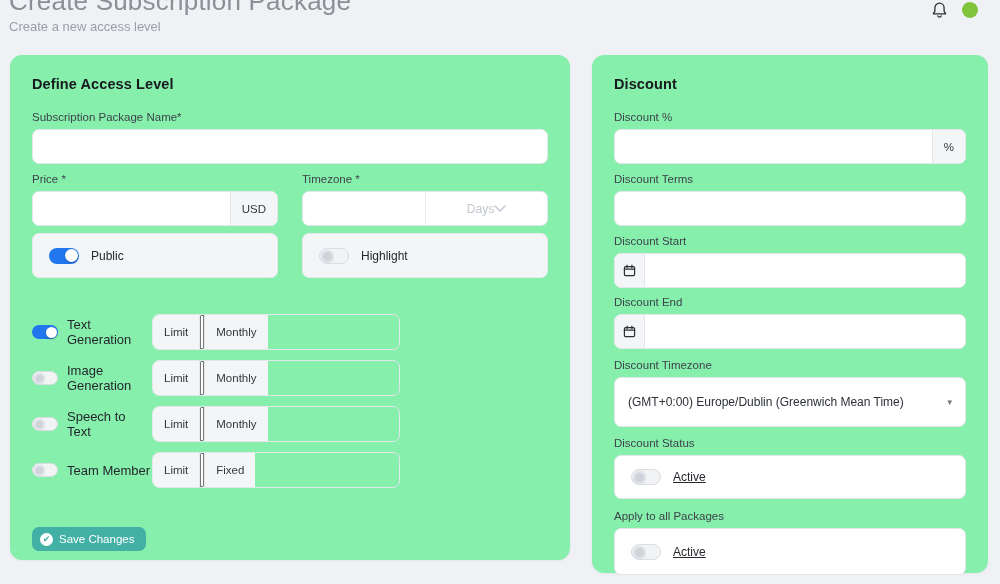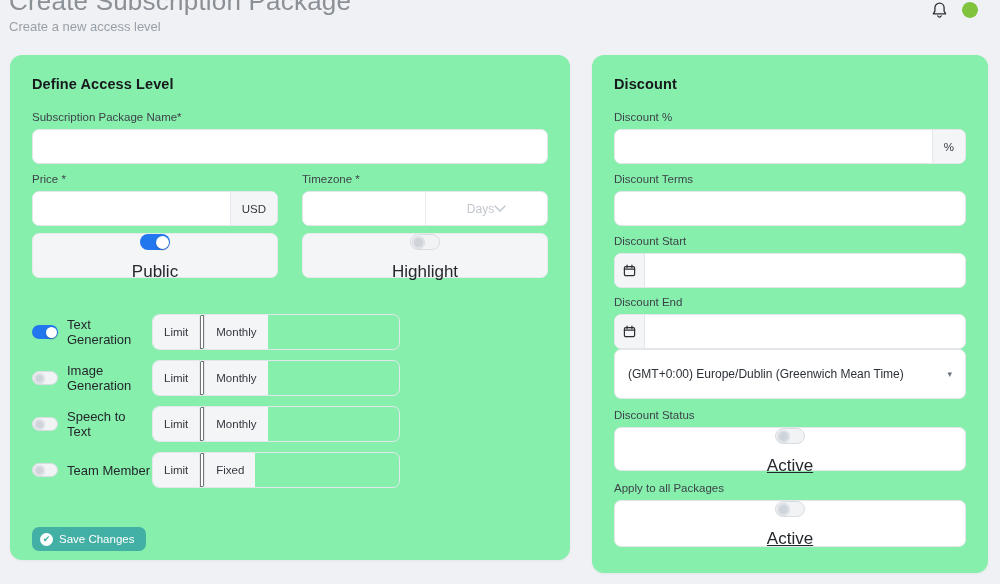--- a/index.html
+++ b/index.html
@@ -57,22 +57,22 @@
   .affix.pre { border-right:1px solid #e3e6ea; }
   .affix.suf { border-left:1px solid #e3e6ea; }
   .affix.icon-pre { padding:0 8px; }
 
   .sel-part { flex:0 0 50%; display:flex; align-items:center; justify-content:center; padding:0 12px; border-left:1px solid #e9ebee; cursor:pointer; }
   .sel-placeholder { font-size:12px; color:#c2c7ce; }
 
   
   .toggle-box {
     margin-top:7px; height:45px; background:#f4f5f7; border:1px solid #e7e9ec;
-    border-radius:7px; display:flex; align-items:center; gap:12px; padding:0 16px;
-    font-size:17px; color:#24282d;flex-direction:column;
+    border-radius:7px; display:flex; align-items:center; gap:12px; padding:12px 16px;
+    font-size:12px; color:#24282d;
   }
   .toggle-box.white { background:#fff; border:1px solid #e3e6ea; margin-top:0; }
 
   
   .toggle { position:relative; display:inline-block; width:30px; height:16px; border-radius:9px; cursor:pointer; flex:none; }
   .toggle.sm { width:26px; height:14px; }
   .toggle[data-state="on"]  { background:#2277ee; }
   .toggle[data-state="off"] { background:#f2f3f5; border:1px solid #d9dce1; }
   .toggle::after {
     content:""; position:absolute; top:1.5px; border-radius:50%;
@@ -265,20 +265,21 @@
   <div class="group">
     <span class="affix pre icon-pre">
       <svg width="13" height="13" viewBox="0 0 14 14">
         <rect class="stroke" x="1.5" y="2.8" width="11" height="9.7" rx="1.4"></rect>
         <path class="stroke" d="M4.4 1.2 v2.6 M9.6 1.2 v2.6 M1.5 5.6 h11"></path>
       </svg>
     </span>
     <input type="text" value="" style="">
   </div>
 
+  <div class="field-label mt10">Discount Timezone</div>
   <div class="select">
     <span class="select-value">(GMT+0:00) Europe/Dublin (Greenwich Mean Time)</span>
     <span class="caret">▾</span>
   </div>
 
   <div class="field-label mt10">Discount Status</div>
   <div class="toggle-box white status-box">
     <span class="toggle" data-state="off"></span>
     <span>Active</span>
   </div>

